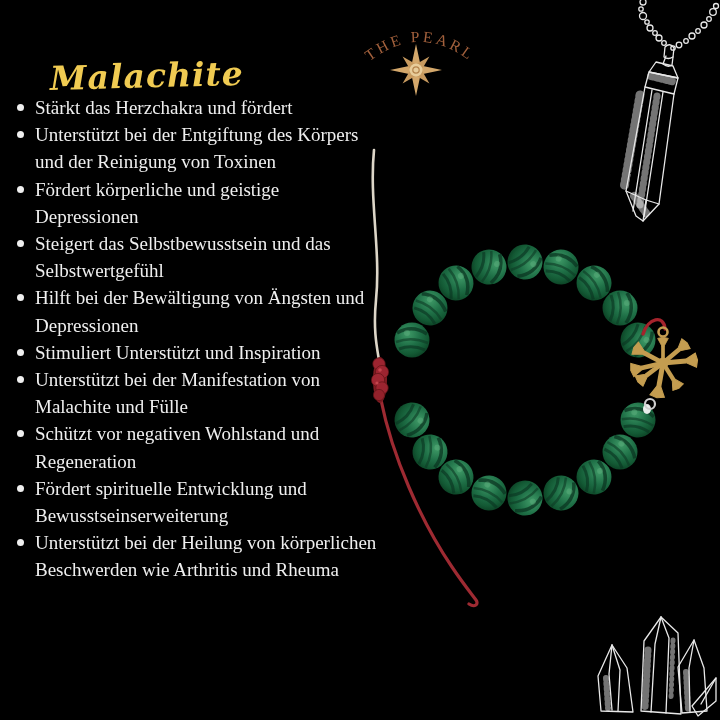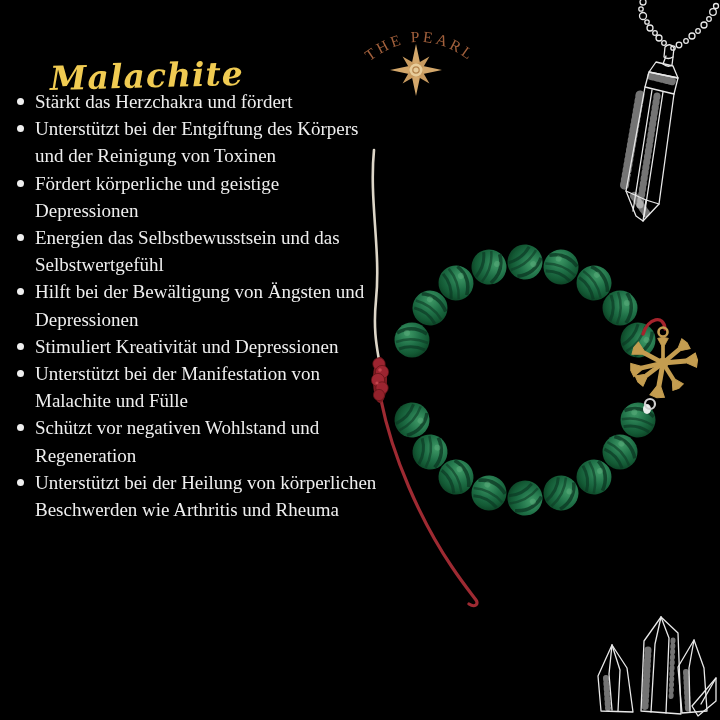--- a/index.html
+++ b/index.html
@@ -5,21 +5,21 @@
   html,body{margin:0;padding:0;background:#000;}
   .canvas{position:relative;width:720px;height:720px;background:#000;overflow:hidden;
           font-family:"Liberation Serif",serif;}
   
   .logo{position:absolute;left:350px;top:12px;width:140px;height:100px;}
   
   .page-title{position:absolute;left:50px;top:56px;margin:0;width:220px;
     font-family:"DejaVu Serif",serif;font-style:italic;font-weight:bold;
     font-size:33px;letter-spacing:1px;color:#F0CB52;transform:rotate(-1.5deg);}
   
-  .benefits{position:absolute;left:13px;top:88px;margin:0;padding:0;list-style:none;width:400px;}
+  .benefits{position:absolute;left:13px;top:94px;margin:0;padding:0;list-style:none;width:400px;}
   .benefits li{position:relative;padding-left:22px;color:#EFEFEF;
     font-size:19px;line-height:27.2px;}
   .benefits li::before{content:"";position:absolute;left:4px;top:10px;width:7px;height:7px;
     border-radius:50%;background:#EFEFEF;}
   .benefits .ln{display:block;white-space:nowrap;}
   .benefits .ln:empty{display:none;}
   
   .art{position:absolute;left:0;top:0;width:720px;height:720px;}
   .lineart{stroke:#E8E8E8;fill:none;stroke-width:1.3;stroke-linejoin:round;stroke-linecap:round;}
   .hatch{stroke:#E8E8E8;fill:none;opacity:.5;}
@@ -52,37 +52,41 @@
       </li>
     <li>
         <span class="ln">Unterstützt bei der Entgiftung des Körpers</span>
         <span class="ln">und der Reinigung von Toxinen</span>
       </li>
     <li>
         <span class="ln">Fördert körperliche und geistige</span>
         <span class="ln">Depressionen</span>
       </li>
     <li>
-        <span class="ln">Energien das Selbstbewusstsein und das</span>
+        <span class="ln">Steigert das Selbstbewusstsein und das</span>
         <span class="ln">Selbstwertgefühl</span>
       </li>
     <li>
         <span class="ln">Hilft bei der Bewältigung von Ängsten und</span>
         <span class="ln">Depressionen</span>
       </li>
     <li>
-        <span class="ln">Stimuliert Kreativität und Depressionen</span>
+        <span class="ln">Stimuliert Unterstützt und Inspiration</span>
       </li>
     <li>
         <span class="ln">Unterstützt bei der Manifestation von</span>
         <span class="ln">Malachite und Fülle</span>
       </li>
     <li>
         <span class="ln">Schützt vor negativen Wohlstand und</span>
         <span class="ln">Regeneration</span>
+      </li>
+    <li>
+        <span class="ln">Fördert spirituelle Entwicklung und</span>
+        <span class="ln">Bewusstseinserweiterung</span>
       </li>
     <li>
         <span class="ln">Unterstützt bei der Heilung von körperlichen</span>
         <span class="ln">Beschwerden wie Arthritis und Rheuma</span>
       </li>
   </ul>
 
   <svg class="art" viewBox="0 0 720 720">
     <defs>
       <radialGradient id="beadGrad" cx="38%" cy="32%" r="78%">

